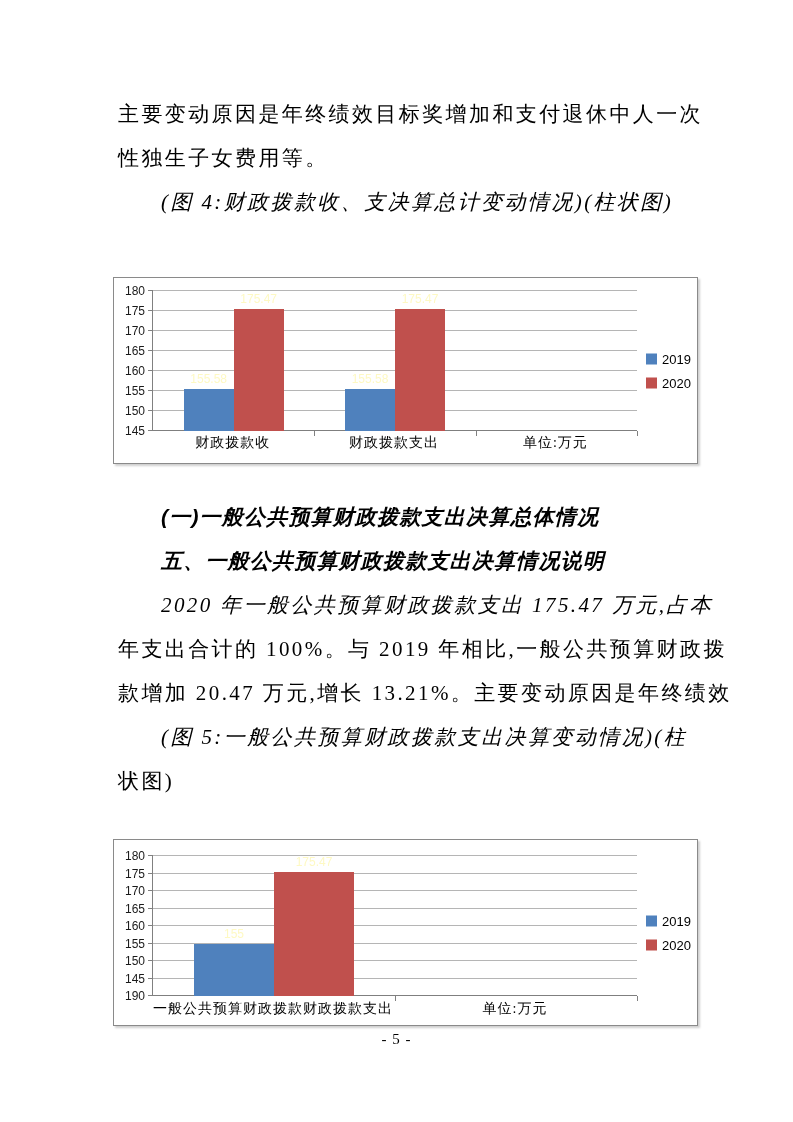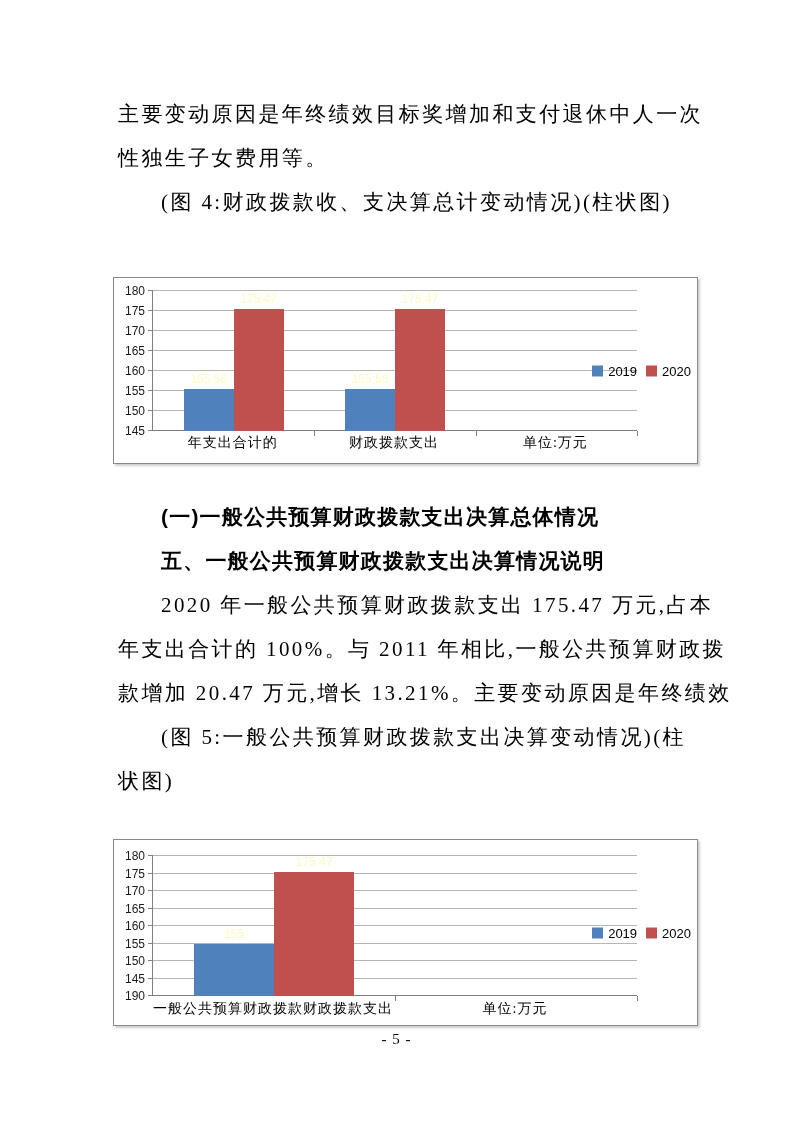--- a/index.html
+++ b/index.html
@@ -4,21 +4,21 @@
 <style>
   html,body{margin:0;padding:0;background:#fff;}
   .page{
     position:relative;width:793px;height:1108px;background:#fff;overflow:hidden;
     font-family:"Liberation Serif","DejaVu Serif",serif;color:#000;
   }
   .textblock{position:absolute;left:118px;width:560px;font-size:21px;line-height:44px;letter-spacing:2.4px;}
   #tb1{top:92px;}
   #tb2{top:495px;}
   .line{margin:0;white-space:nowrap;}
-  .indent{text-indent:43px;}
+  .indent{text-indent:43px;font-style:italic;}
   .heading{font-weight:bold;letter-spacing:1.2px;font-family:"Liberation Sans","DejaVu Sans",sans-serif;}
 
   .chartbox{
     position:absolute;left:113px;width:585px;height:187px;background:#fff;
     border:1px solid #8a8a8a;box-shadow:2px 2px 2px #cfcfcf;box-sizing:border-box;
     font-family:"Liberation Sans","DejaVu Sans",sans-serif;
   }
   #chart1{top:277px;}
   #chart2{top:839px;}
   .yticks{position:absolute;left:0;width:36px;}
@@ -35,21 +35,21 @@
   .pair{position:absolute;left:50%;bottom:0;height:100%;transform:translateX(-50%);display:flex;align-items:flex-end;}
   .bar{position:relative;}
   .c1 .bar{width:50px;}
   .c2 .bar{width:80px;}
   .barlabel{position:absolute;bottom:100%;left:50%;transform:translateX(-50%);margin-bottom:3px;font-size:12px;color:#fef9c3;white-space:nowrap;}
   .xlabels{position:absolute;left:38px;width:484px;display:flex;}
   .c1 .xlabels{top:156px;}
   .c2 .xlabels{top:160px;}
   .xlabel{flex:1 1 0;text-align:center;font-size:14px;letter-spacing:1px;
           font-family:"Liberation Serif","DejaVu Serif",serif;white-space:nowrap;}
-  .legend{position:absolute;right:6px;top:50%;transform:translateY(-50%);display:flex;flex-direction:row;gap:9px;}
+  .legend{position:absolute;right:6px;top:50%;transform:translateY(-50%);display:flex;flex-direction:column;gap:9px;}
   .legend-item{display:flex;align-items:center;gap:5px;font-size:13px;}
   .swatch{width:11px;height:11px;display:inline-block;flex:0 0 auto;}
   .footer{position:absolute;top:1031px;left:0;width:793px;text-align:center;font-size:15px;letter-spacing:1px;}
 </style>
 </head>
 <body>
 
 <div class="page">
 
   <div class="textblock" id="tb1">
@@ -104,41 +104,41 @@
               </div>
               <div class="bar" style="height: 87.0571%; background: rgb(192, 80, 77);">
                 <div class="barlabel">175.47</div>
               </div>
             </div>
           </div>
           <div class="slot"></div>
         </div>
       </div>
     <div class="xlabels">
-        <div class="xlabel">年支出合计的</div>
+        <div class="xlabel">财政拨款收</div>
         <div class="xlabel">财政拨款支出</div>
         <div class="xlabel">单位:万元</div>
       </div>
     <div class="legend">
         <div class="legend-item">
           <span class="swatch" style="background: rgb(79, 129, 189);"></span>
           <span>2019</span>
         </div>
         <div class="legend-item">
           <span class="swatch" style="background: rgb(192, 80, 77);"></span>
           <span>2020</span>
         </div>
       </div>
   </div>
 
   <div class="textblock" id="tb2">
     <p class="line heading indent">(一)一般公共预算财政拨款支出决算总体情况</p>
     <p class="line heading indent">五、一般公共预算财政拨款支出决算情况说明</p>
     <p class="line indent">2020 年一般公共预算财政拨款支出 175.47 万元,占本</p>
-    <p class="line">年支出合计的 100%。与 2011 年相比,一般公共预算财政拨</p>
+    <p class="line">年支出合计的 100%。与 2019 年相比,一般公共预算财政拨</p>
     <p class="line">款增加 20.47 万元,增长 13.21%。主要变动原因是年终绩效</p>
     <p class="line indent">(图 5:一般公共预算财政拨款支出决算变动情况)(柱</p>
     <p class="line">状图)</p>
   </div>
 
   <div class="chartbox c2" id="chart2">
     <div class="yticks">
         <div class="ytick" style="bottom: 0%;">190</div>
         <div class="ytick" style="bottom: 12.5%;">145</div>
         <div class="ytick" style="bottom: 25%;">150</div>

